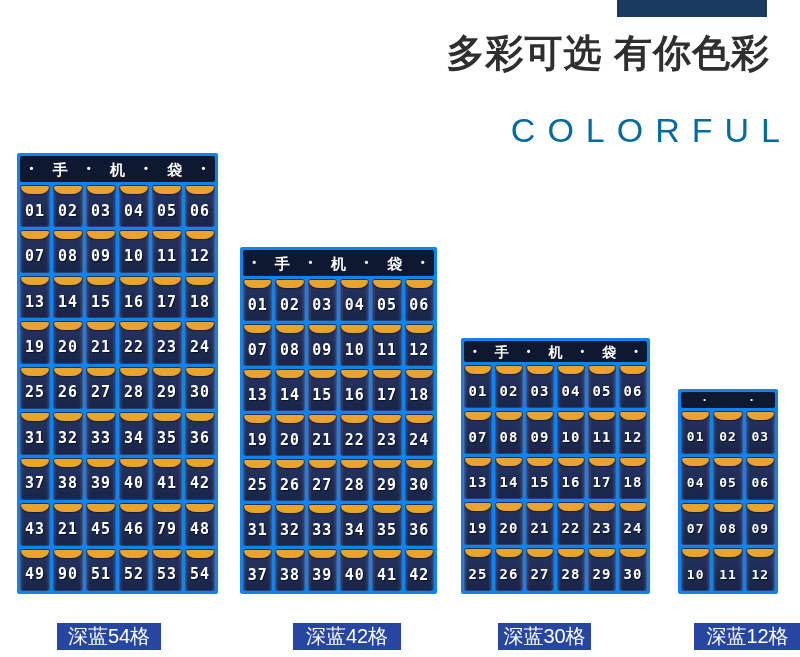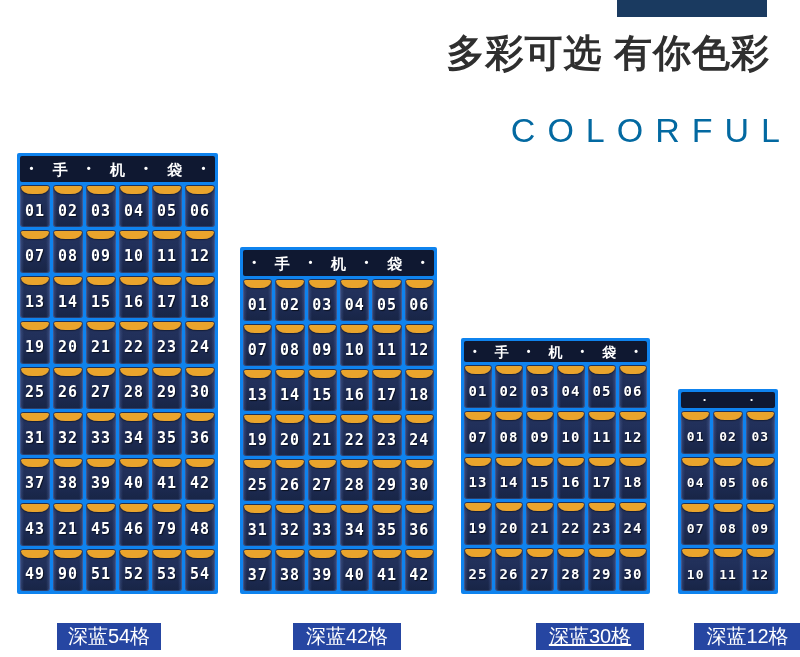--- a/index.html
+++ b/index.html
@@ -63,21 +63,21 @@
     font-size:var(--numfs); letter-spacing:1px; text-shadow:1px 1px 1px rgba(0,0,0,.6);
   }
 
   .size-label {
     position:absolute; top:623px; height:27px; box-sizing:border-box;
     background:var(--label-blue); color:#ffffff; font-size:20px;
     display:flex; align-items:center; justify-content:center; white-space:nowrap;
   }
   .label1 { left:57px;  width:104px; }
   .label2 { left:293px; width:108px; }
-  .label3 { left:536px; width:108px;text-decoration:underline; }
+  .label3 { left:498px; width:93px; }
   .label4 { left:694px; width:107px; }
 </style>
 </head>
 <body>
 
 <div class="stage" style="--bar-navy: #1a3a60; --grid-blue: #0f83ee; --pocket-navy: #1e2c55; --trim-orange: #eaa42c; --header-navy: #0f1831; --label-blue: #2646a2;">
   <div class="top-bar"></div>
 
   <h1 class="title">多彩可选 有你色彩</h1>
   <div class="subtitle">COLORFUL</div>

